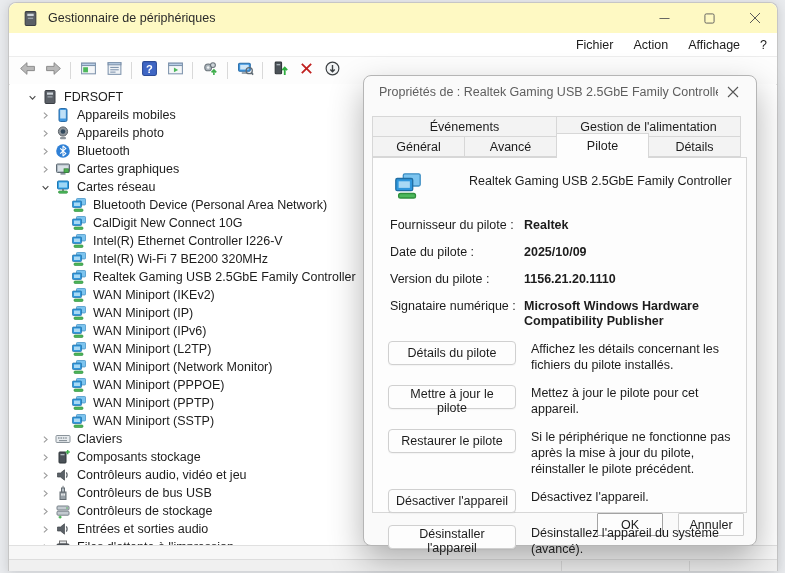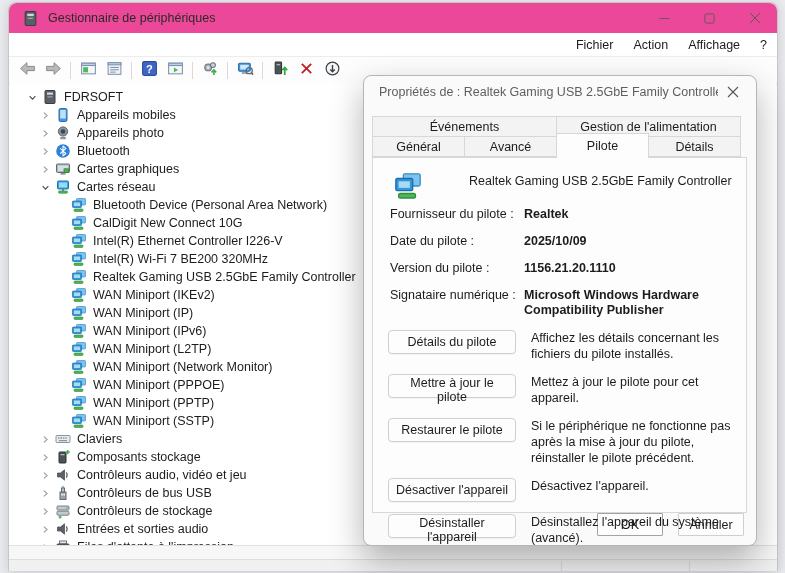--- a/index.html
+++ b/index.html
@@ -7,21 +7,21 @@
     width:785px;height:573px;position:relative;overflow:hidden;
     background:#e9ebee;
     font-family:"Liberation Sans",sans-serif;
     -webkit-font-smoothing:antialiased;
     color:#1c1c1c;
   }
   
   .window{position:absolute;left:8px;top:2px;width:770px;height:569px;
     background:#ffffff;border:1px solid #c6c6c6;border-bottom:none;
     border-radius:8px 8px 0 0;box-shadow:0 2px 12px rgba(0,0,0,.14);box-sizing:border-box;}
-  .titlebar{height:30px;display:flex;align-items:center;background:#ec4899;border-radius:8px 8px 0 0;}
+  .titlebar{height:30px;display:flex;align-items:center;background:#fef9c3;border-radius:8px 8px 0 0;}
   .app-icon{width:17px;height:17px;margin-left:13px;flex:0 0 auto;}
   .title-text{font-size:12.5px;color:#2b2b2b;margin-left:9px;}
   .win-controls{margin-left:auto;display:flex;height:100%;}
   .win-btn{width:45px;height:100%;display:flex;align-items:center;justify-content:center;}
   .menubar{height:23px;display:flex;align-items:center;padding-left:7px;background:#fff;
     font-size:12.5px;border-bottom:1px solid #ededed;justify-content:flex-end;}
   .menu-item{padding:2px 10px;cursor:default;}
   .toolbar{height:27px;display:flex;align-items:center;padding-left:5px;background:#fdfdfd;
     border-bottom:1px solid #e2e2e2;}
   .tb-btn{width:26px;height:23px;display:flex;align-items:center;justify-content:center;}
@@ -52,21 +52,21 @@
   .tab-row.r2{margin-top:-1px;}
   .tab{flex:1;height:21px;box-sizing:border-box;display:flex;align-items:center;justify-content:center;
     font-size:12.5px;background:#f3f3f3;border:1px solid #d7d7d7;margin-right:-1px;cursor:default;}
   .tab.active{background:#fdfdfd;border-bottom:none;height:25px;margin-top:-3px;position:relative;z-index:4;}
   .page{margin:-1px 9px 0 8px;background:#fdfdfd;border:1px solid #d7d7d7;height:356px;
     box-sizing:border-box;position:relative;padding:13px 10px 0 9px;z-index:1;}
   .dev-header{display:flex;align-items:flex-start;margin-left:11px;}
   .dev-icon{width:32px;height:30px;flex:0 0 auto;}
   .dev-icon svg{width:30px;height:30px;}
   .dev-name{font-size:12.5px;margin:3px 0 0 44px;}
-  .fields{margin-top:6px;}
+  .fields{margin-top:17px;}
   .fld{display:flex;margin:0 0 12px 8px;font-size:12.5px;}
   .fld-label{width:134px;flex:0 0 134px;}
   .fld-value{flex:1;max-width:242px;line-height:15px;font-weight:bold;}
   .actions{}
   .action{display:flex;align-items:flex-start;margin:0 0 12px 6px;}
   .act-btn{width:128px;flex:0 0 128px;height:24px;font-size:12.5px;color:#1c1c1c;
     background:#fdfdfd;border:1px solid #d0d0d0;border-radius:4px;
     font-family:"Liberation Sans",sans-serif;box-shadow:0 1px 1px rgba(0,0,0,.04);}
   .act-desc{margin-left:15px;font-size:12.5px;line-height:16px;max-width:226px;}
   .dlg-footer{position:absolute;right:12px;bottom:9px;display:flex;gap:15px;}

